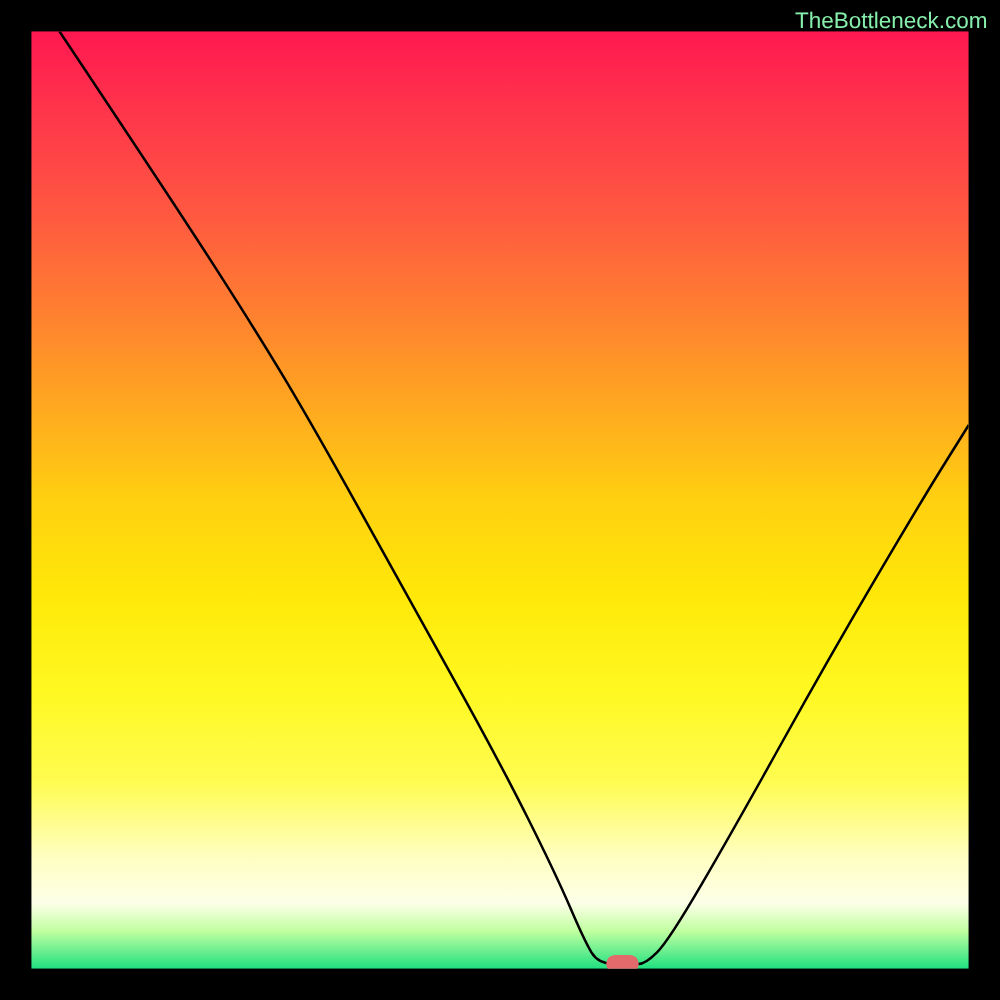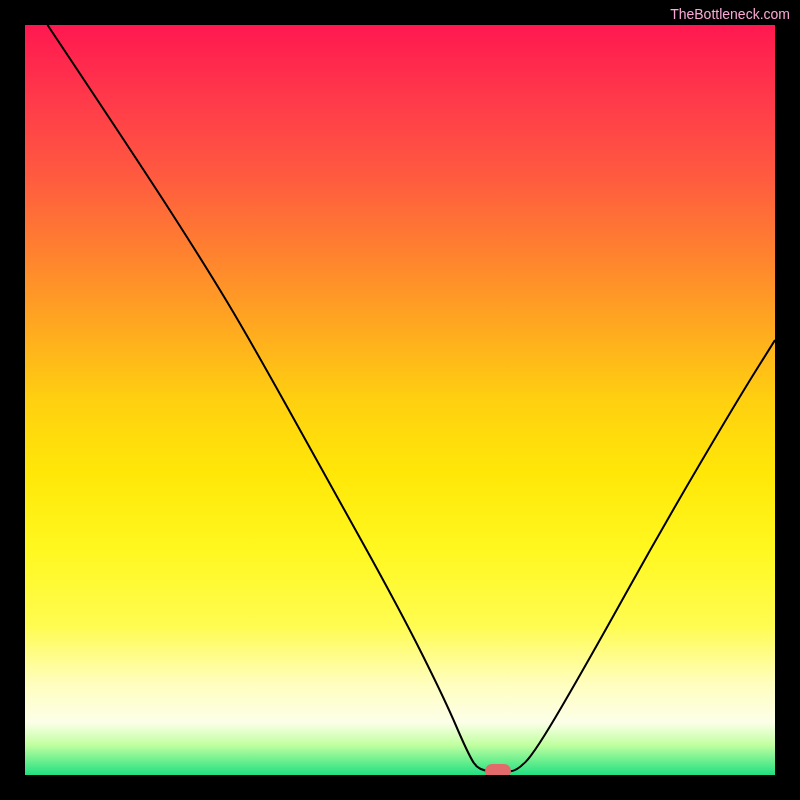--- a/index.html
+++ b/index.html
@@ -8,22 +8,22 @@
     width: 800px;
     height: 800px;
     background: #000;
     position: relative;
     font-family: Arial, sans-serif;
   }
   .watermark {
     position: absolute;
     top: 6px;
     right: 10px;
-    color: #f9a8d4;
-    font-size: 14px;
+    color: #86efac;
+    font-size: 18px;
     z-index: 10;
   }
   .plot-area {
     position: absolute;
     left: 25px;
     top: 25px;
     width: 750px;
     height: 750px;
     overflow: hidden;
   }

